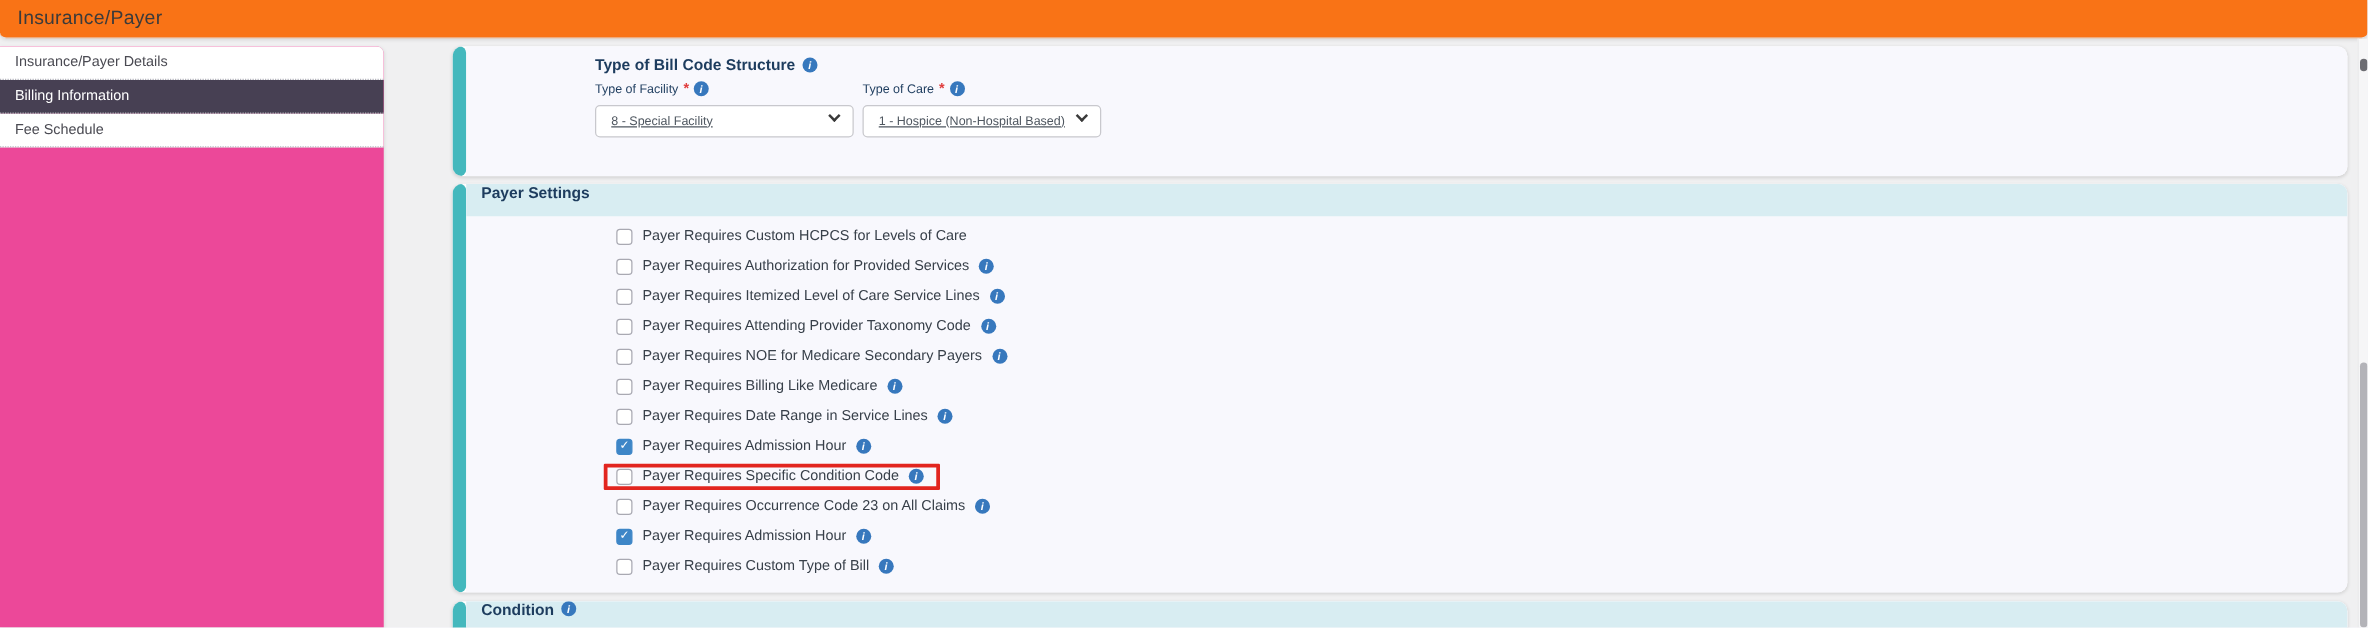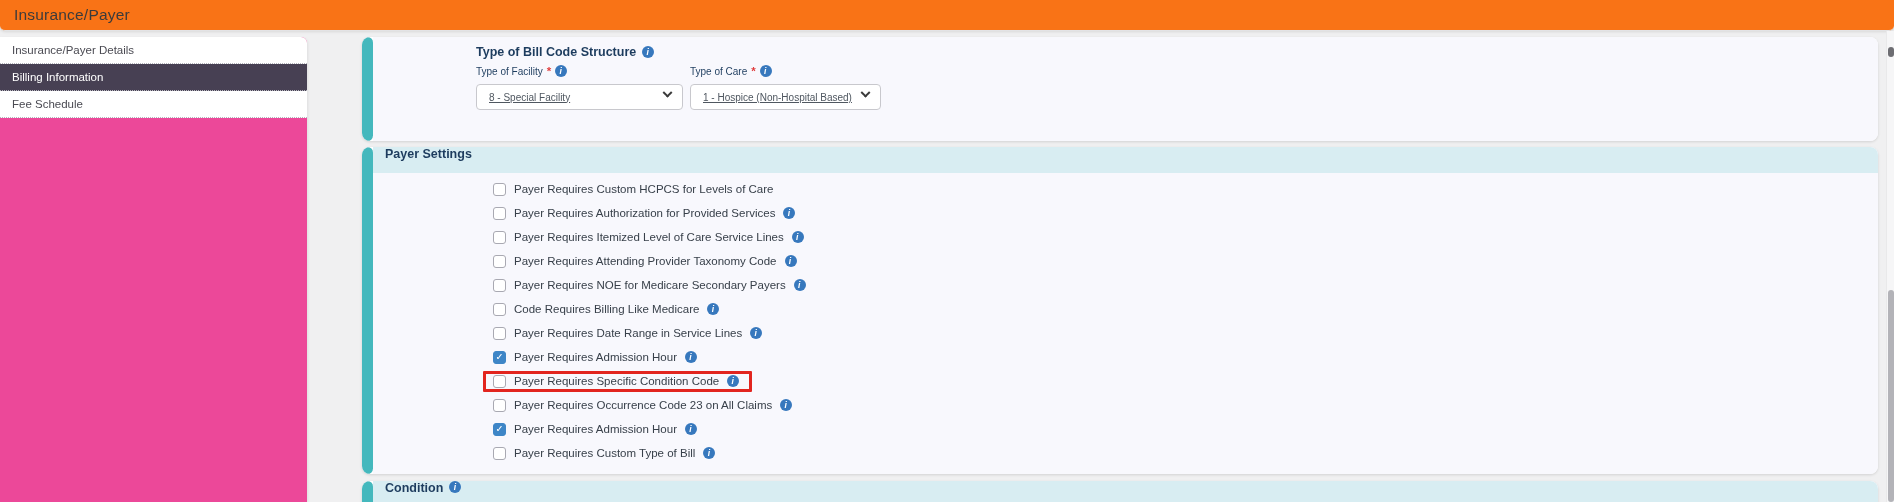--- a/index.html
+++ b/index.html
@@ -222,21 +222,21 @@
       <span class="cb-label">Payer Requires NOE for Medicare Secondary Payers</span>
       <span class="info-icon">i</span>
     </span>
   </div>
 
   <div class="cb-row">
     <span class="row-inner">
       <span class="checkbox">
         <span class="check-glyph"></span>
       </span>
-      <span class="cb-label">Code Requires Billing Like Medicare</span>
+      <span class="cb-label">Payer Requires Billing Like Medicare</span>
       <span class="info-icon">i</span>
     </span>
   </div>
 
   <div class="cb-row">
     <span class="row-inner">
       <span class="checkbox">
         <span class="check-glyph"></span>
       </span>
       <span class="cb-label">Payer Requires Date Range in Service Lines</span>

